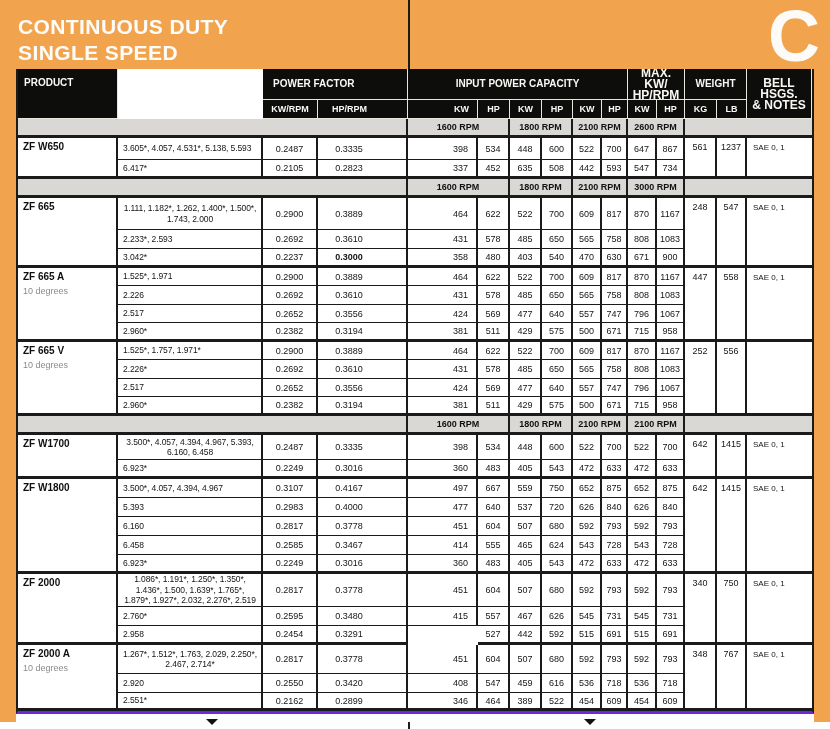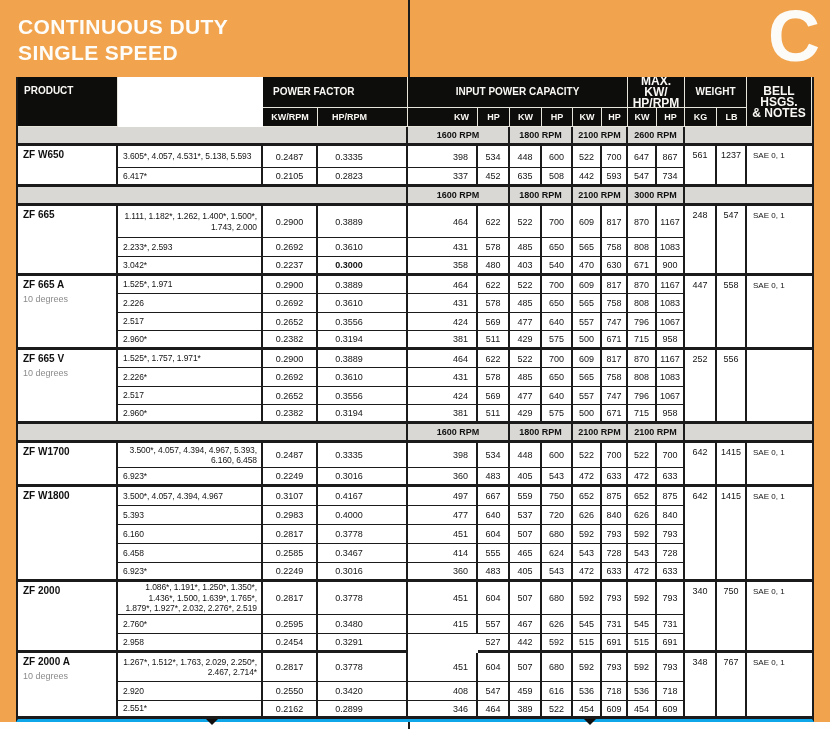--- a/index.html
+++ b/index.html
@@ -12,24 +12,24 @@
   .fold { position:absolute; width:2px; background:#1c1c1c; }
   .fold.top { left:408px; top:0; height:77px; }
   .fold.bottom { left:408px; top:722px; height:7px; }
   .title { position:absolute; left:18px; top:14px; color:#FDFCF9; font-weight:bold;
            font-size:21px; line-height:26px; letter-spacing:0.4px; }
   .cletter { position:absolute; right:10px; top:-6px; color:#FCFBF8; font-weight:bold;
              font-size:72px; line-height:84px; }
   .tri { position:absolute; width:0; height:0; border-left:6px solid transparent;
          border-right:6px solid transparent; border-top:6px solid #101010; }
 
-  #spec-grid { position:absolute; left:16px; top:77px; display:grid; background:#ffffff;
+  #spec-grid { position:absolute; left:16px; top:69px; display:grid; background:#ffffff;
     grid-template-columns:100px 145px 55px 90px 70px 32px 32px 31px 29px 26px 29px 28px 32px 30px 65px;
     grid-template-rows:31px 19px 19px 22px 19px 19px 32px 19px 19px 18px 19px 18px 19px 18px 19px 18px 19px 19px 25px 19px 19px 19px 19px 19px 19px 33px 19px 19px 29px 19px 18px;
-    border:2px solid #1b1b1b; border-top:none; border-bottom:3px solid #0ea5e9; }
+    border:2px solid #1b1b1b; border-top:none; border-bottom:3px solid #6d28d9; }
 
   .cell { box-sizing:border-box; display:flex; align-items:center; justify-content:center;
           border-right:2px solid #1b1b1b; border-bottom:1px solid #1b1b1b;
           font-size:9px; line-height:10px; color:#141414; background:#fff; overflow:hidden; }
   .b3b { border-bottom-width:3px; }
   .lastcol { border-right:none; }
 
   .hc { background:#0D0D0C; color:#FAF8F4; font-weight:bold; font-size:10px; text-align:center;
         border-right:1px solid #E8E5DD; border-bottom:1px solid #E8E5DD; }
   .hc.span { align-items:flex-start; padding-top:9px; }
@@ -38,21 +38,21 @@
   .hc.sub { font-size:9px; }
   .hc.two { white-space:pre-line; font-size:12px; line-height:11px; }
 
   .rpmc { background:#D9D8D5; font-weight:bold; font-size:9px; color:#111; border-bottom-width:3px; }
 
   .prod { flex-direction:column; align-items:flex-start; justify-content:flex-start;
           padding:4px 2px 0 5px; text-align:left; }
   .pname { font-weight:bold; font-size:10px; color:#101010; }
   .psub  { font-size:9px; color:#8B8B8B; margin-top:4px; }
 
-  .ratios { justify-content:flex-start; text-align:right; padding:2px 4px 2px 5px;
+  .ratios { justify-content:flex-start; text-align:center; padding:2px 4px 2px 5px;
             font-size:8.5px; line-height:10.5px; letter-spacing:-0.1px; }
   .num { font-size:9px; }
   .kw1 { justify-content:flex-end; padding-right:8px; }
   .pfshift { padding-right:26px; }
   .topv { align-items:flex-start; padding-top:4px; }
   .bell { justify-content:flex-start; align-items:flex-start; padding:5px 0 0 6px;
           font-size:8px; text-align:left; }
 </style>
 </head>
 <body>

